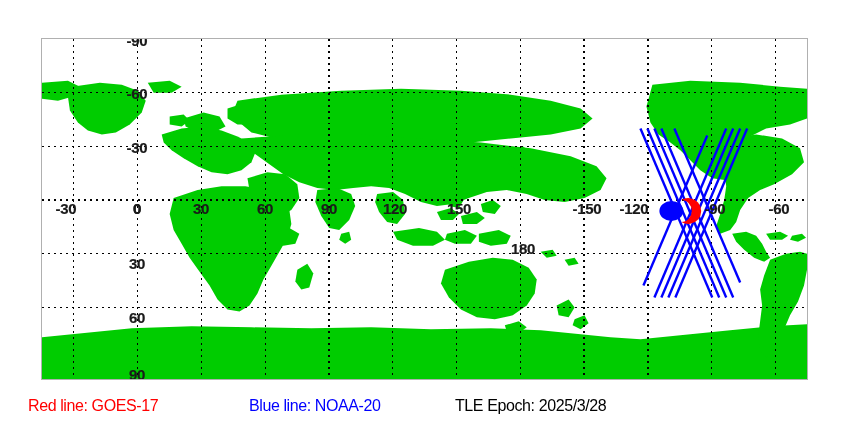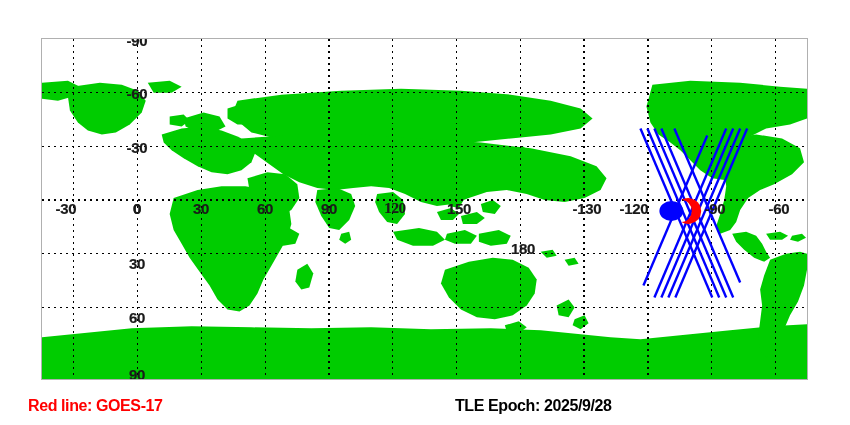--- a/index.html
+++ b/index.html
@@ -63,21 +63,21 @@
     position: absolute;
     left: 0;
     top: 392px;
     width: 850px;
     height: 30px;
   }
   .legend-entry {
     position: absolute;
     font-family: "Liberation Sans", sans-serif;
     font-size: 16px;
-    font-weight: bold;
+    font-weight: normal;
     white-space: nowrap;
     line-height: 1;
     letter-spacing: -0.4px;
   }
   #legend-red  { left: 28px;  top: 6px; }
   #legend-blue { left: 249px; top: 6px; }
   #legend-tle  { left: 455px; top: 6px; color: #000000; }
 </style>
 </head>
 <body>
@@ -227,28 +227,29 @@
     <div class="tick-label lat-label" style="left:95px; top:169px;">0</div>
     <div class="tick-label lat-label" style="left:95px; top:224px;">30</div>
     <div class="tick-label lat-label" style="left:95px; top:278px;">60</div>
     <div class="tick-label lat-label" style="left:95px; top:335px;">90</div>
 
     <div class="tick-label lon-label" style="left:24px; top:169px;">-30</div>
     <div class="tick-label lon-label" style="left:95px; top:169px;">0</div>
     <div class="tick-label lon-label" style="left:159px; top:169px;">30</div>
     <div class="tick-label lon-label" style="left:223px; top:169px;">60</div>
     <div class="tick-label lon-label" style="left:287px; top:169px;">90</div>
-    <div class="tick-label lon-label" style="left:353px; top:169px;font-family:Liberation Serif, serif;">120</div>
+    <div class="tick-label lon-label" style="left:353px; top:169px;">120</div>
     <div class="tick-label lon-label" style="left:417px; top:169px;">150</div>
     <div class="tick-label lon-label" style="left:481px; top:169px;margin-top:40px;">180</div>
-    <div class="tick-label lon-label" style="left:545px; top:169px;">-130</div>
+    <div class="tick-label lon-label" style="left:545px; top:169px;">-150</div>
     <div class="tick-label lon-label" style="left:592px; top:169px;">-120</div>
     <div class="tick-label lon-label" style="left:673px; top:169px;">-90</div>
     <div class="tick-label lon-label" style="left:737px; top:169px;">-60</div>
 
   </div>
 
   <div id="legend">
     <span id="legend-red" class="legend-entry" style="color:#FF0000;">Red line: GOES-17</span>
-    <span id="legend-tle" class="legend-entry">TLE Epoch: 2025/9/28</span>
+    <span id="legend-blue" class="legend-entry" style="color:#0000FF;">Blue line: NOAA-20</span>
+    <span id="legend-tle" class="legend-entry">TLE Epoch: 2025/3/28</span>
   </div>
 
 </div>
 
 </body></html>

